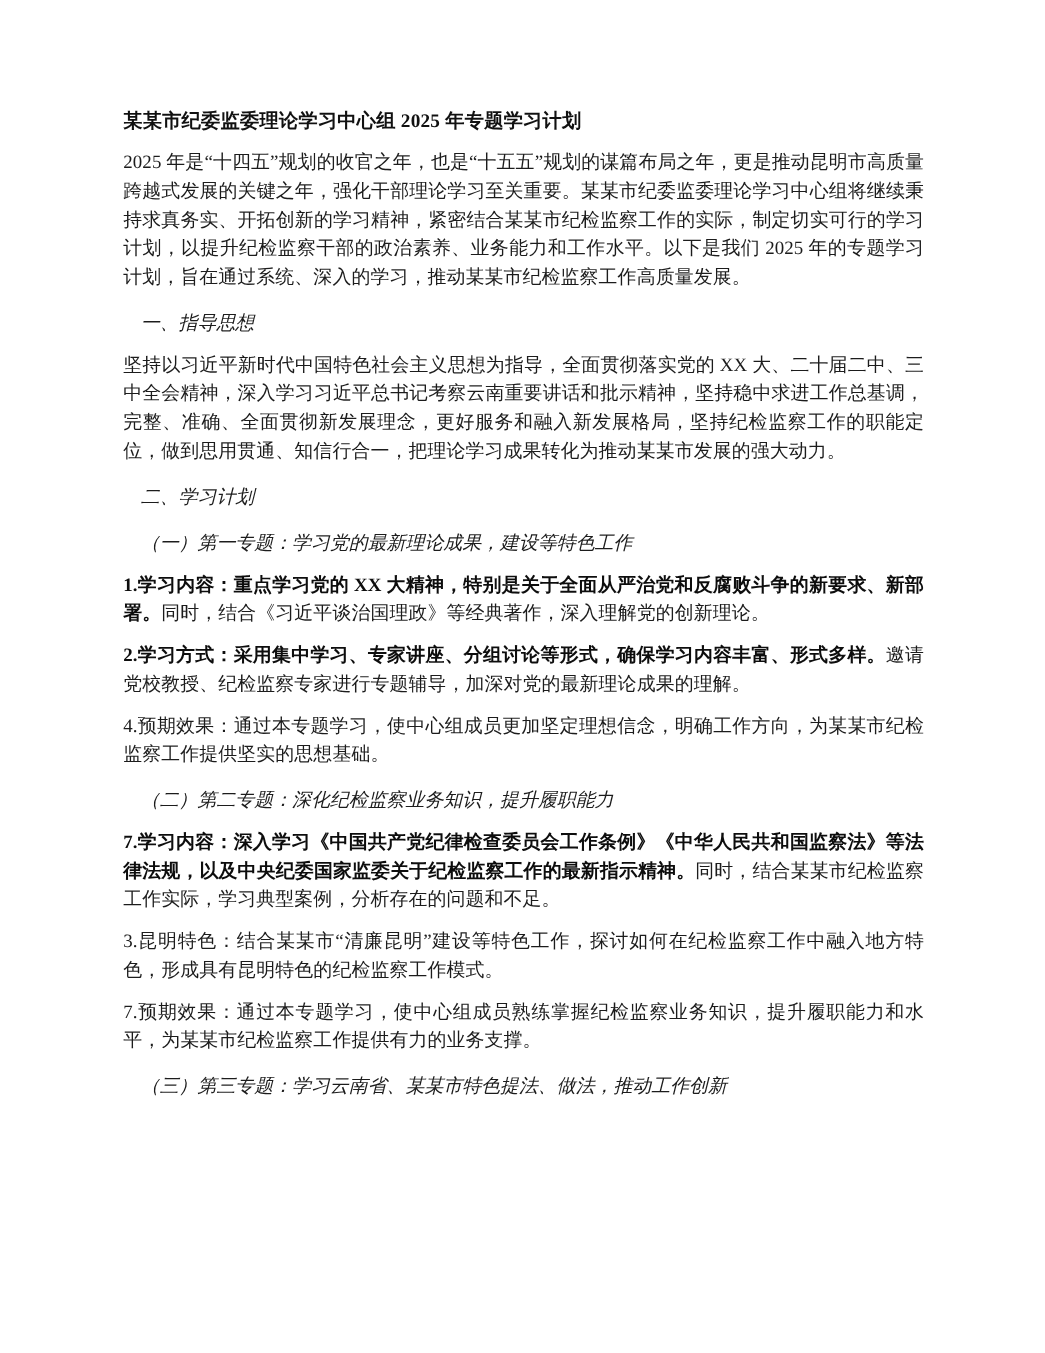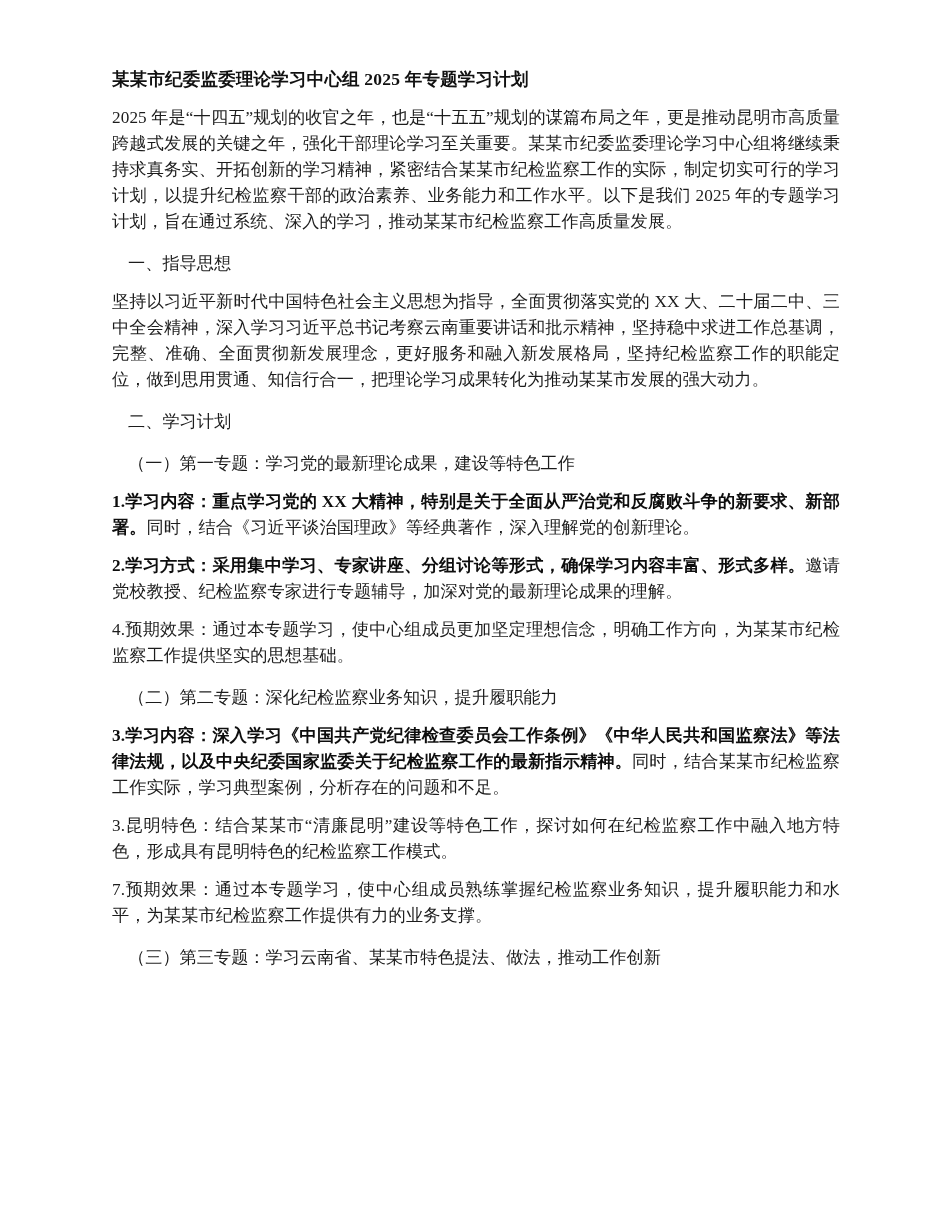--- a/index.html
+++ b/index.html
@@ -11,21 +11,21 @@
     width: 950px;
     height: 1230px;
     font-family: "Liberation Serif", "DejaVu Serif", serif;
     color: #1a1a1a;
     overflow: hidden;
   }
   .page {
     width: 950px;
     height: 1230px;
     box-sizing: border-box;
-    padding: 67px 110px 0 112px;
+    padding: 97px 110px 0 112px;
     background: #ffffff;
   }
   .doc-title {
     font-size: 17.5px;
     font-weight: bold;
     line-height: 24px;
     margin: 0 0 14px 0;
     letter-spacing: 0.2px;
     color: #111111;
   }
@@ -39,20 +39,21 @@
     letter-spacing: 0.1px;
   }
   p.indent {
     text-indent: 16px;
   }
   p.section {
     font-size: 17.2px;
     line-height: 26px;
     margin: 16px 0 11px 0;
     color: #1c1c1c;
+    font-style: italic;
   }
   .b {
     font-weight: bold;
     color: #0d0d0d;
   }
 </style>
 </head>
 <body>
 
 <div class="page">
@@ -76,21 +77,21 @@
   <p class="para">
     <span class="b">2.学习方式：采用集中学习、专家讲座、分组讨论等形式，确保学习内容丰富、形式多样。</span><span>邀请党校教授、纪检监察专家进行专题辅导，加深对党的最新理论成果的理解。</span>
   </p>
 
 
   <p class="para">4.预期效果：通过本专题学习，使中心组成员更加坚定理想信念，明确工作方向，为某某市纪检监察工作提供坚实的思想基础。</p>
 
   <p class="section indent">（二）第二专题：深化纪检监察业务知识，提升履职能力</p>
 
   <p class="para">
-    <span class="b">3.学习内容：深入学习《中国共产党纪律检查委员会工作条例》《中华人民共和国监察法》等法律法规，以及中央纪委国家监委关于纪检监察工作的最新指示精神。</span><span>同时，结合某某市纪检监察工作实际，学习典型案例，分析存在的问题和不足。</span>
+    <span class="b">7.学习内容：深入学习《中国共产党纪律检查委员会工作条例》《中华人民共和国监察法》等法律法规，以及中央纪委国家监委关于纪检监察工作的最新指示精神。</span><span>同时，结合某某市纪检监察工作实际，学习典型案例，分析存在的问题和不足。</span>
   </p>
 
 
   <p class="para">3.昆明特色：结合某某市“清廉昆明”建设等特色工作，探讨如何在纪检监察工作中融入地方特色，形成具有昆明特色的纪检监察工作模式。</p>
 
   <p class="para">7.预期效果：通过本专题学习，使中心组成员熟练掌握纪检监察业务知识，提升履职能力和水平，为某某市纪检监察工作提供有力的业务支撑。</p>
 
   <p class="section indent">（三）第三专题：学习云南省、某某市特色提法、做法，推动工作创新</p>
 
 </div>

